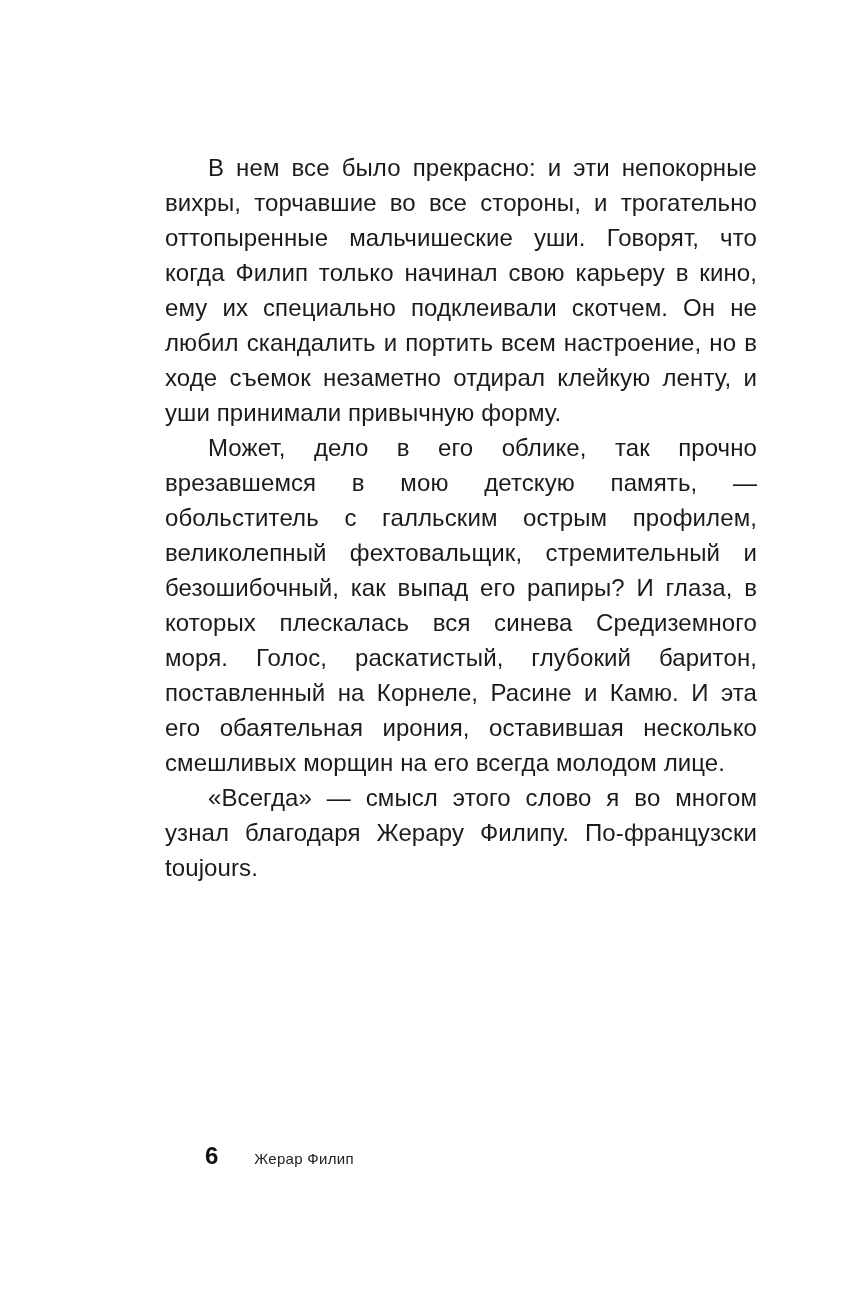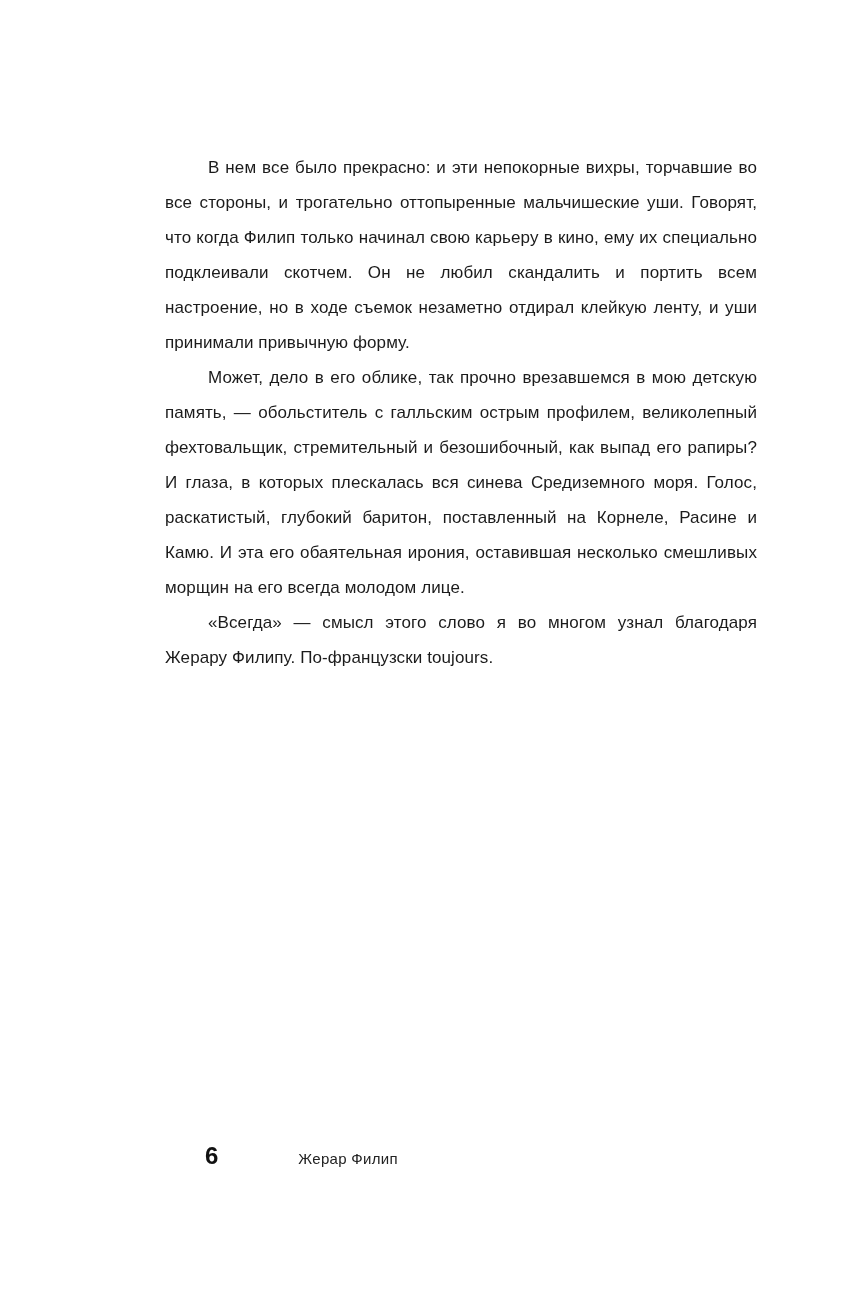--- a/index.html
+++ b/index.html
@@ -14,21 +14,21 @@
     background: #ffffff;
     font-family: "Liberation Sans", sans-serif;
     color: #1b1b1b;
     overflow: hidden;
   }
   .text-block {
     position: absolute;
     left: 165px;
     top: 150px;
     width: 592px;
-    font-size: 17px;
+    font-size: 24px;
     line-height: 35px;
     text-align: justify;
     letter-spacing: 0.1px;
   }
   .text-block p {
     margin: 0;
     padding: 0;
     text-indent: 43px;
   }
   .footer {
@@ -40,21 +40,21 @@
     align-items: baseline;
   }
   .page-number {
     font-size: 24px;
     font-weight: bold;
     color: #111111;
   }
   .running-title {
     font-size: 15px;
     color: #222222;
-    margin-left: 80px;
+    margin-left: 36px;
     letter-spacing: 0.3px;
   }
 </style>
 </head>
 <body>
 
 <div class="page">
   <div class="text-block">
 
   <p>В нем все было прекрасно: и эти непокорные вихры, торчавшие во все стороны, и трогательно оттопыренные мальчишеские уши. Говорят, что когда Филип только начинал свою карьеру в кино, ему их специально подклеивали скотчем. Он не любил скандалить и портить всем настроение, но в ходе съемок незаметно отдирал клейкую ленту, и уши принимали привычную форму.</p>

